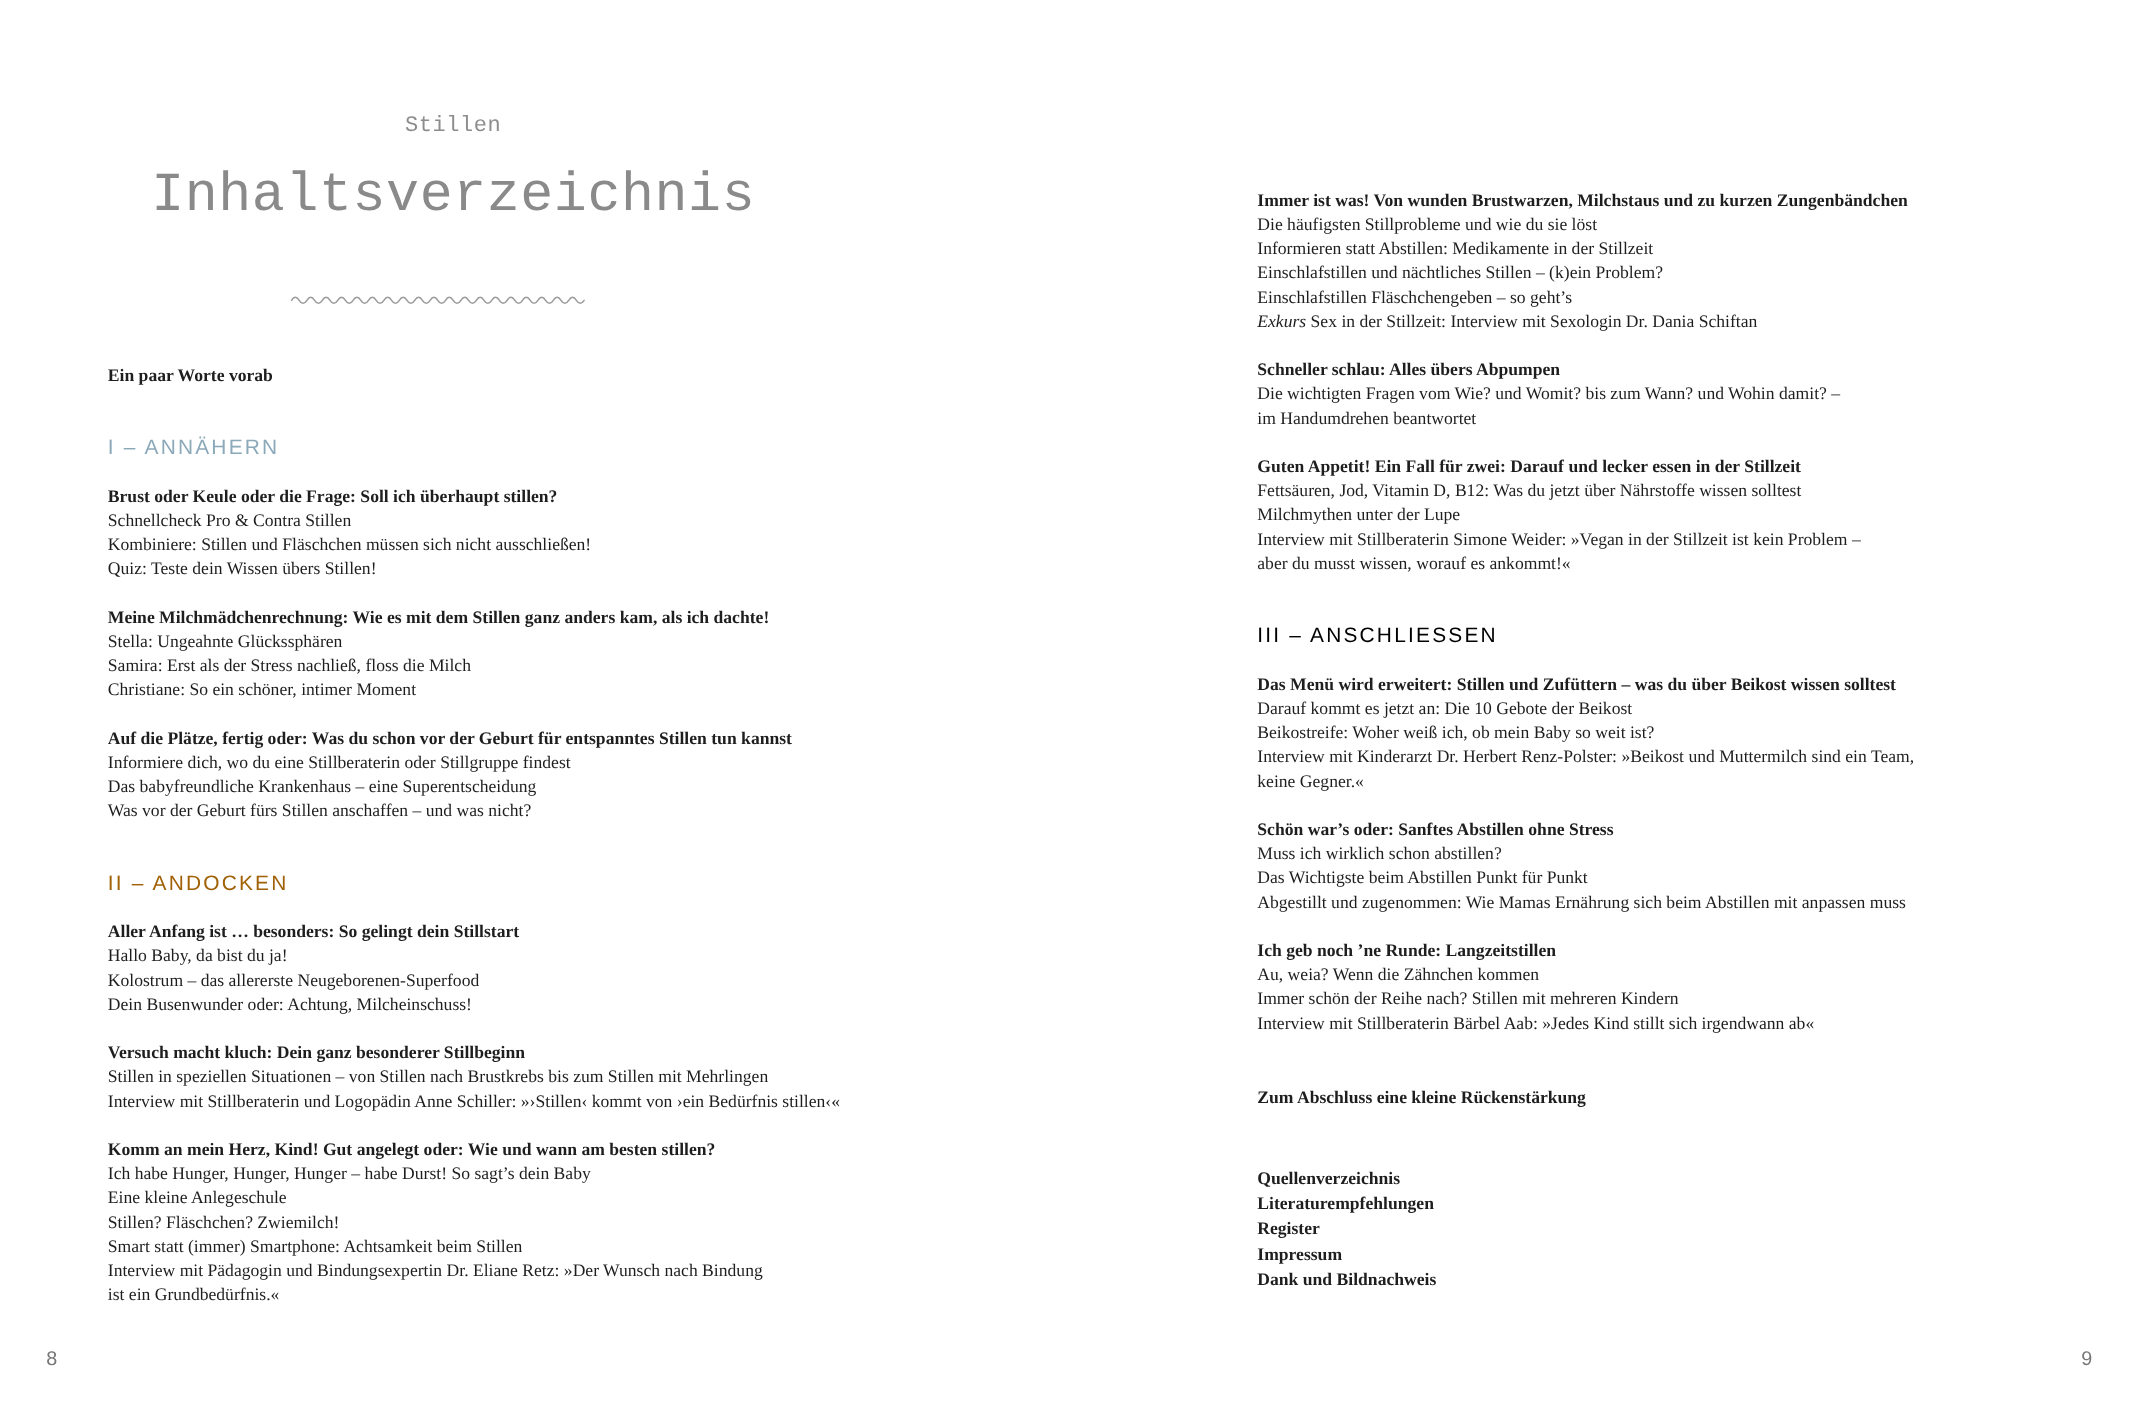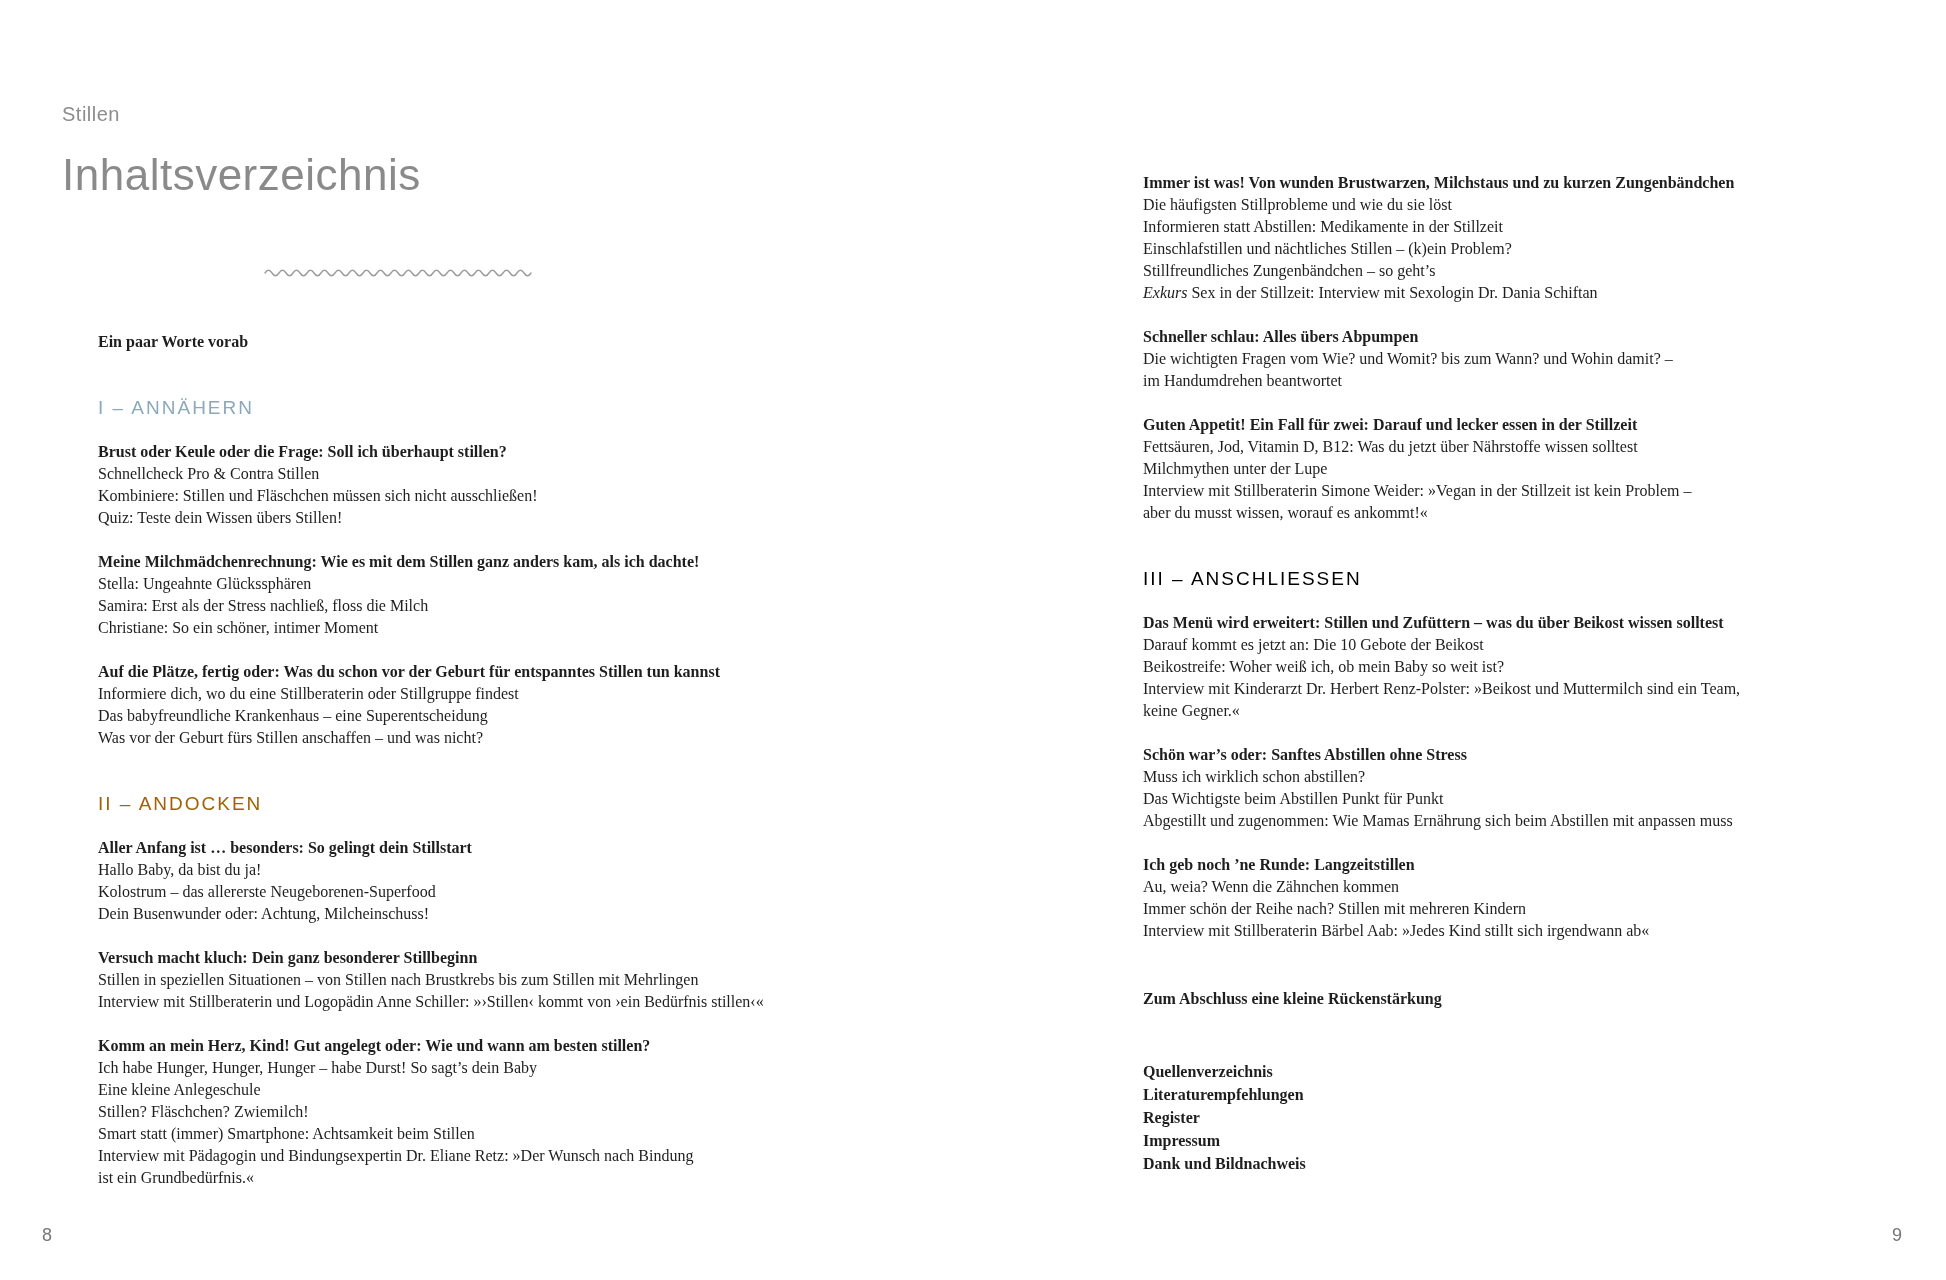--- a/index.html
+++ b/index.html
@@ -7,27 +7,29 @@
   body {
     background:#ffffff;
     font-family:"Liberation Serif", serif;
     color:#1e1e1e;
   }
   .spread { position:relative; width:1946px; height:1280px; background:#ffffff; }
 
   
   .kicker {
     position:absolute; left:62px; top:103px; width:700px;
-    font-family:Liberation Sans, sans-serif;
+    text-align:center;
+    font-family:Liberation Mono, monospace;
     font-size:20px; letter-spacing:0.5px;
   }
   .main-title {
     position:absolute; left:62px; top:150px; width:700px;
-    font-family:Liberation Sans, sans-serif;
-    font-weight:400; font-size:44px; letter-spacing:0.5px;
+    text-align:center;
+    font-family:Liberation Mono, monospace;
+    font-weight:400; font-size:50px; letter-spacing:0.5px;
   }
   .wavy { position:absolute; left:264px; top:266px; }
 
   
   .toc-col { position:absolute; }
   .col-left  { left:98px;  top:331px; }
   .col-right { left:1143px; top:172px; }
 
   .line { height:22px; line-height:22px; font-size:16px; white-space:nowrap; }
   .chapter { margin-top:22px; }
@@ -107,21 +109,21 @@
         <div class="line">Interview mit Pädagogin und Bindungsexpertin Dr. Eliane Retz: »Der Wunsch nach Bindung</div>
         <div class="line">ist ein Grundbedürfnis.«</div>
       </div>
     </div>
   <div class="toc-col col-right">
       <div class="chapter">
         <div class="line chapter-title">Immer ist was! Von wunden Brustwarzen, Milchstaus und zu kurzen Zungenbändchen</div>
         <div class="line">Die häufigsten Stillprobleme und wie du sie löst</div>
         <div class="line">Informieren statt Abstillen: Medikamente in der Stillzeit</div>
         <div class="line">Einschlafstillen und nächtliches Stillen – (k)ein Problem?</div>
-        <div class="line">Stillfreundliches Zungenbändchen – so geht’s</div>
+        <div class="line">Einschlafstillen Fläschchengeben – so geht’s</div>
         <div class="line"><em>Exkurs</em> Sex in der Stillzeit: Interview mit Sexologin Dr. Dania Schiftan</div>
       </div>
       <div class="chapter">
         <div class="line chapter-title">Schneller schlau: Alles übers Abpumpen</div>
         <div class="line">Die wichtigten Fragen vom Wie? und Womit? bis zum Wann? und Wohin damit? –</div>
         <div class="line">im Handumdrehen beantwortet</div>
       </div>
       <div class="chapter">
         <div class="line chapter-title">Guten Appetit! Ein Fall für zwei: Darauf und lecker essen in der Stillzeit</div>
         <div class="line">Fettsäuren, Jod, Vitamin D, B12: Was du jetzt über Nährstoffe wissen solltest</div>

